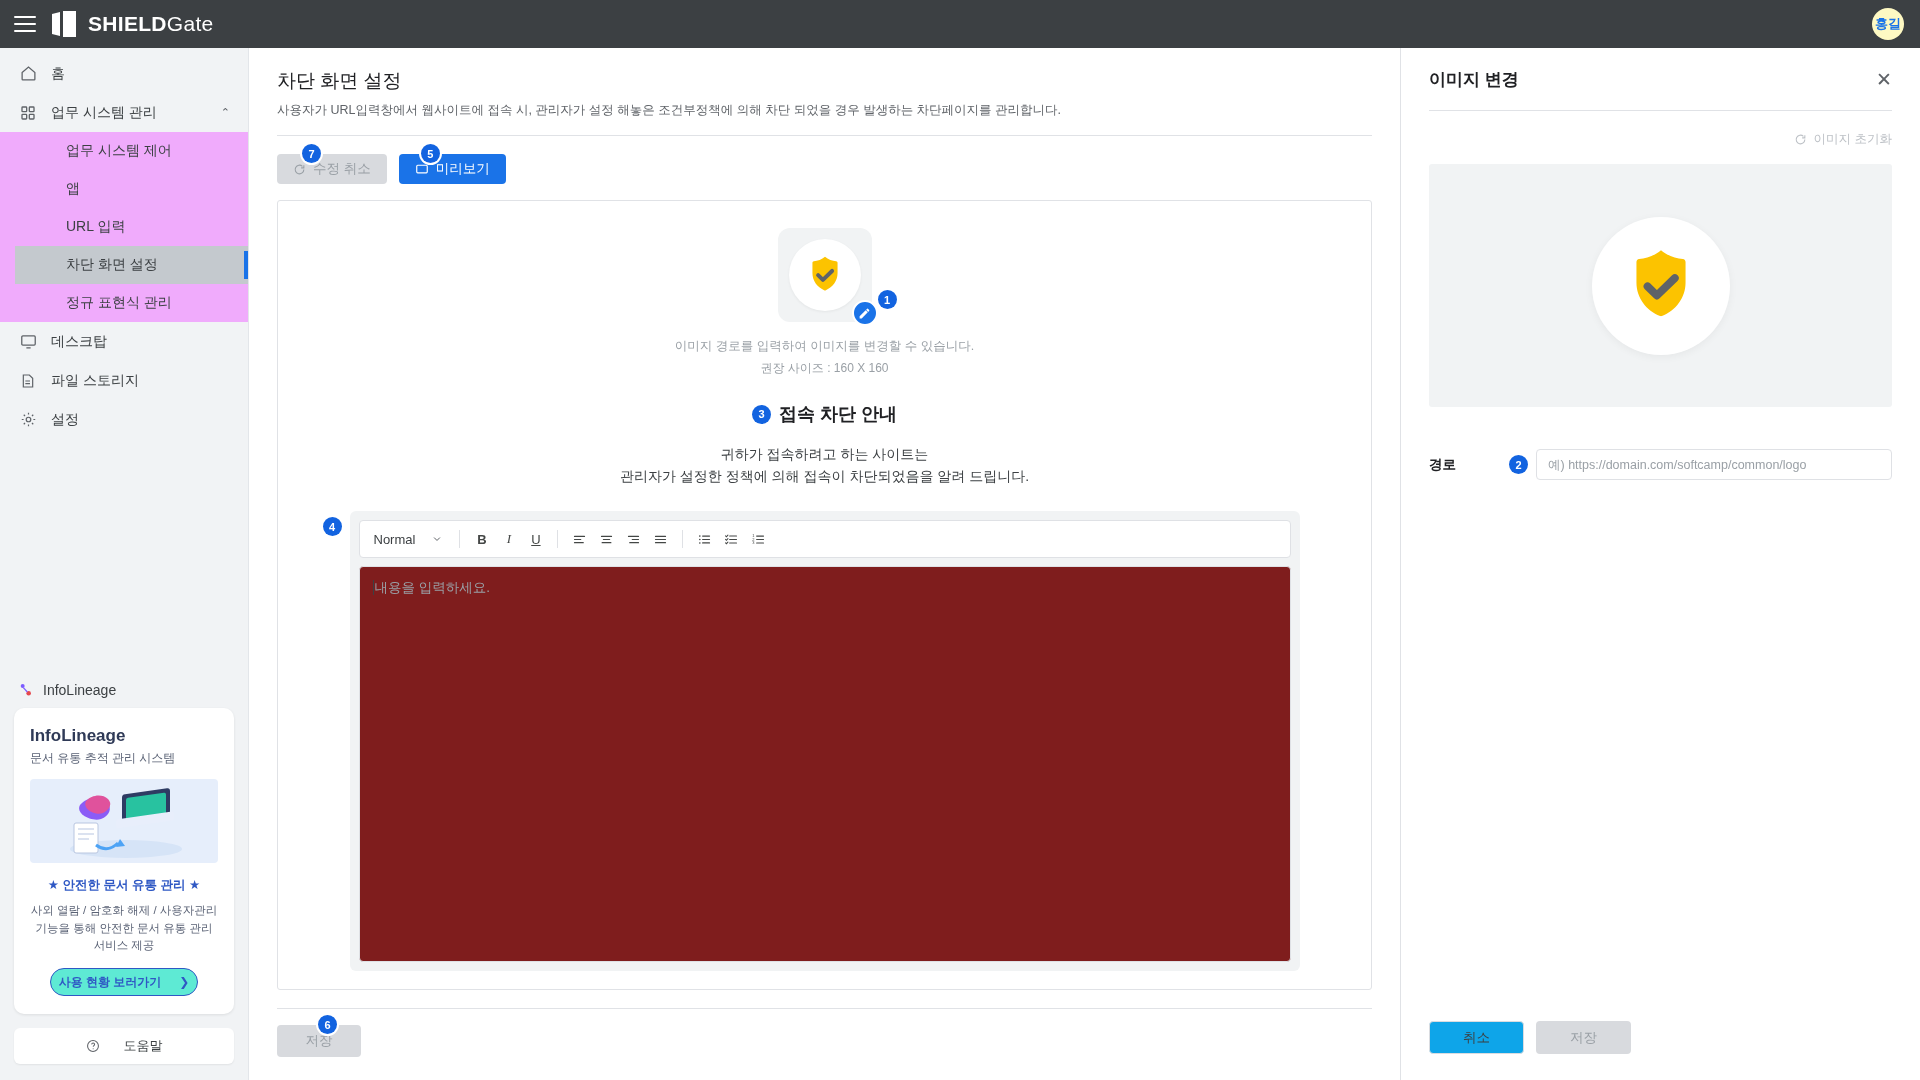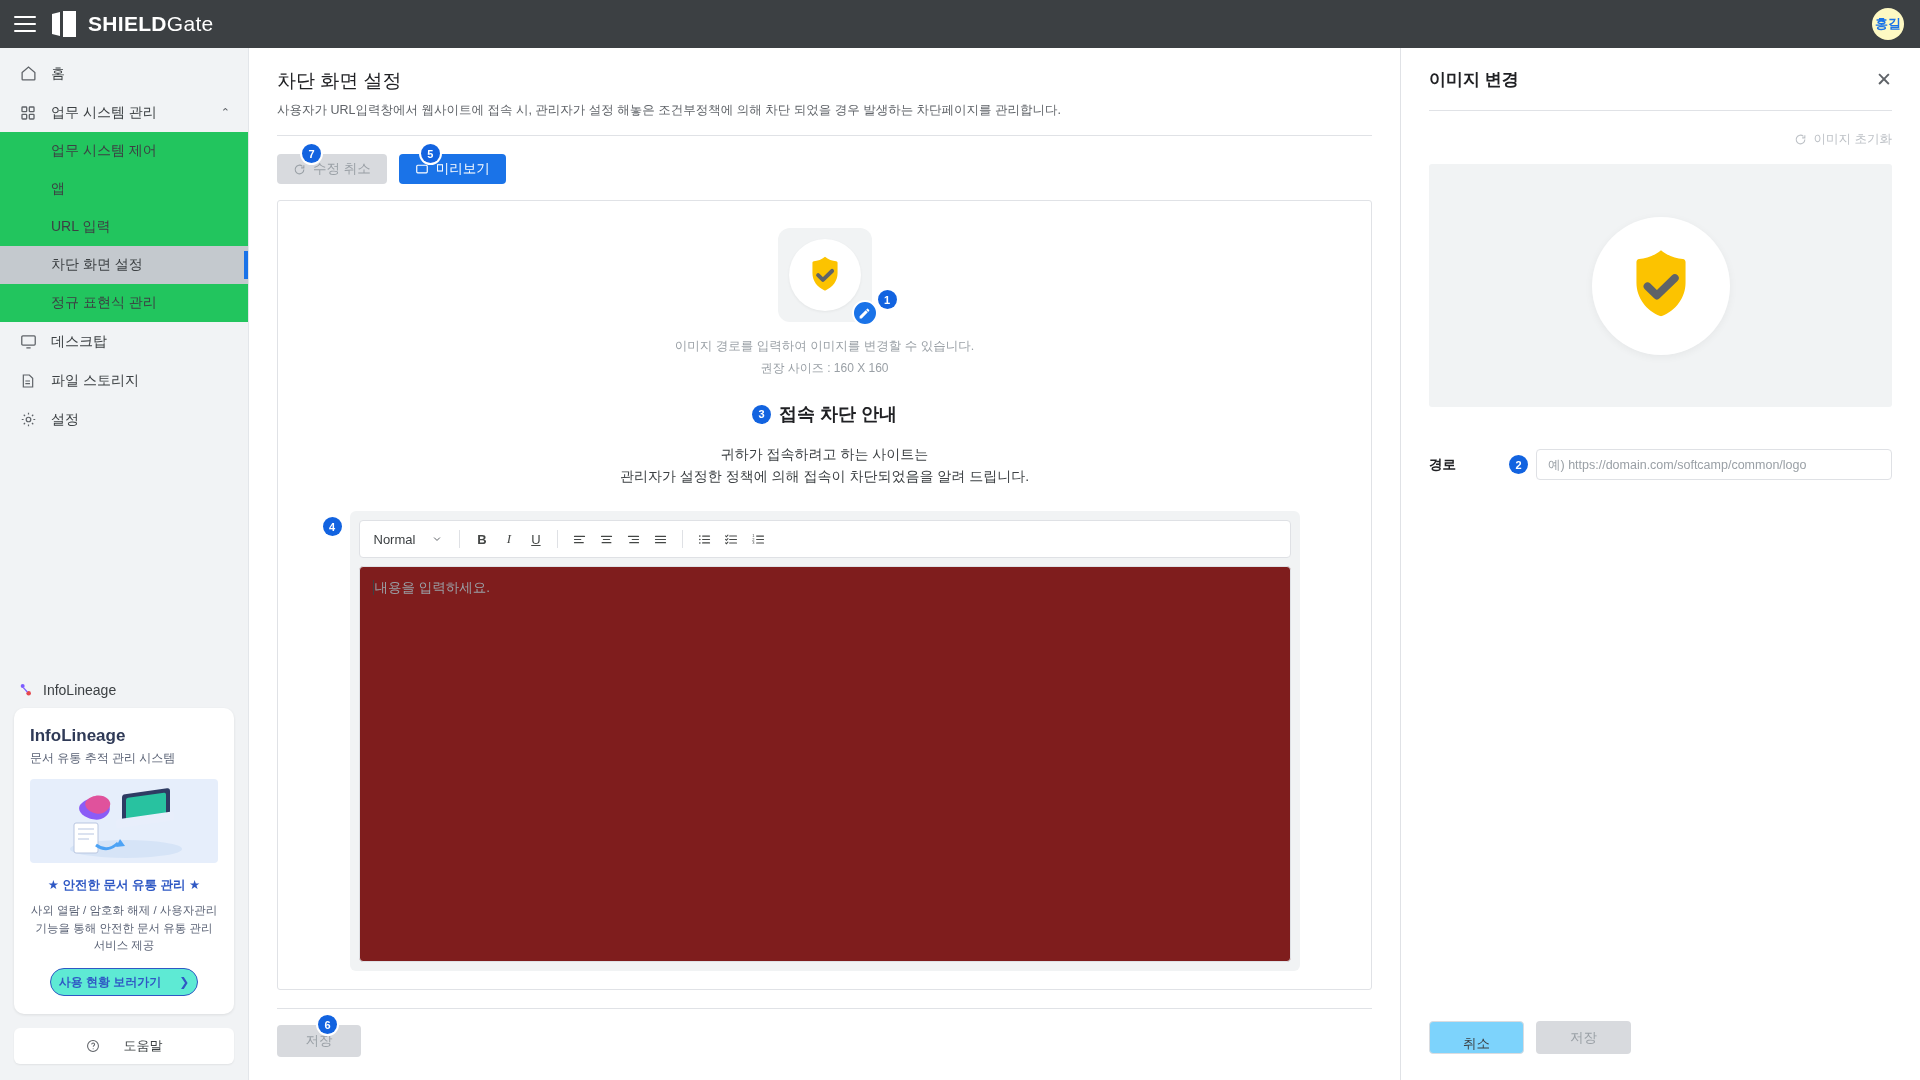--- a/index.html
+++ b/index.html
@@ -38,21 +38,21 @@
     display: flex; flex-direction: column;
   }
   .nav { padding-top: 6px; }
   .nav-item {
     height: 39px; display: flex; align-items: center; padding: 0 18px;
     font-size: 14px; color: #3c4043; cursor: pointer; position: relative;
   }
   .nav-item .ico { width: 20px; height: 20px; margin-right: 13px; flex: 0 0 20px;
     display: flex; align-items: center; justify-content: center; color: #5f6368; }
   .nav-item .chev { margin-left: auto; color: #5f6368; font-size: 11px; }
-  .sub-group { background: #22c55e; }
+  .sub-group { background: #f0abfc; padding-left: 15px; }
   .nav-sub {
     height: 38px; display: flex; align-items: center; padding-left: 51px;
     font-size: 14px; color: #3c4043; cursor: pointer; position: relative;
   }
   .nav-sub.active { background: #c4c9ce; font-weight: 500; }
   .nav-sub.active::after {
     content: ""; position: absolute; right: 0; top: 5px; bottom: 5px; width: 4px; background: #1a73e8;
   }
 
   
@@ -140,21 +140,21 @@
   .rp-circ { width: 138px; height: 138px; border-radius: 50%; background: #ffffff;
     display: flex; align-items: center; justify-content: center; box-shadow: 0 2px 8px rgba(0,0,0,.05); }
   .rp-row { display: flex; align-items: center; margin-top: 42px; position: relative; }
   .rp-label { font-size: 13.5px; font-weight: 700; color: #202124; width: 88px; }
   .rp-input { flex: 1; height: 31px; border: 1px solid #dfe1e5; border-radius: 4px; padding: 0 11px;
     font-size: 12.5px; color: #3c4043; font-family: inherit; outline: none; }
   .rp-input::placeholder { color: #9aa0a6; }
   .rp-foot { position: absolute; left: 28px; bottom: 26px; display: flex; gap: 12px; }
   .rp-btn { width: 95px; height: 33px; border-radius: 4px; font-size: 13.5px;
     display: flex; align-items: center; justify-content: center; cursor: pointer; }
-  .rp-cancel { background: #7dd3fc; border: 1px solid #dadce0; color: #3c4043; align-items: flex-end; }
+  .rp-cancel { background: #0ea5e9; border: 1px solid #dadce0; color: #3c4043; }
   .rp-save { background: #d8dade; color: #9aa0a6; }
 </style>
 </head>
 <body>
 
 <div class="topbar">
   <div class="hamburger">
     <span></span>
       <span></span>
       <span></span>

